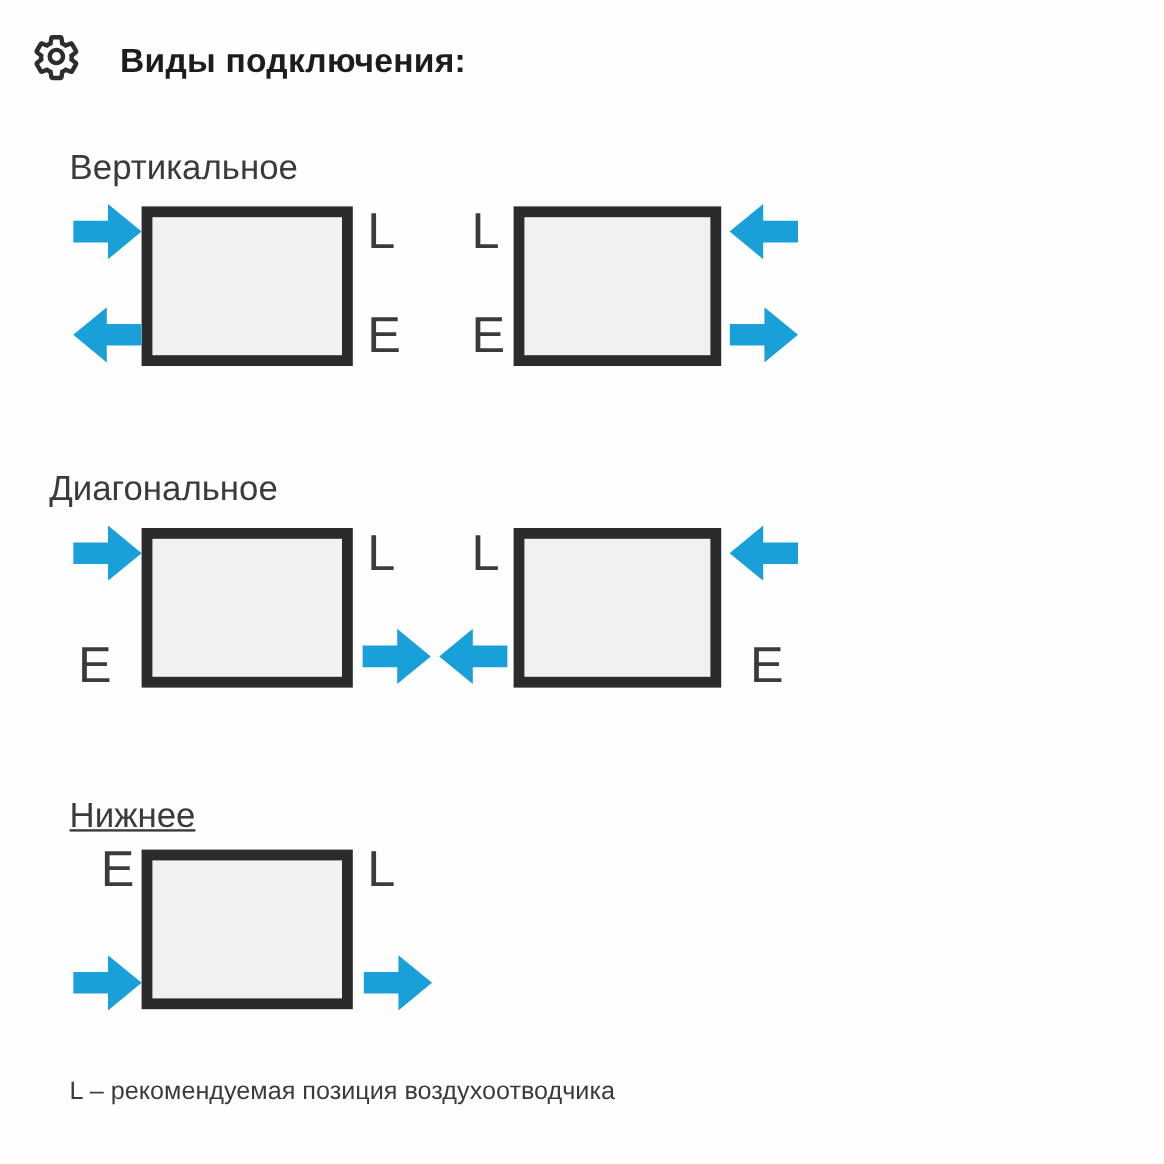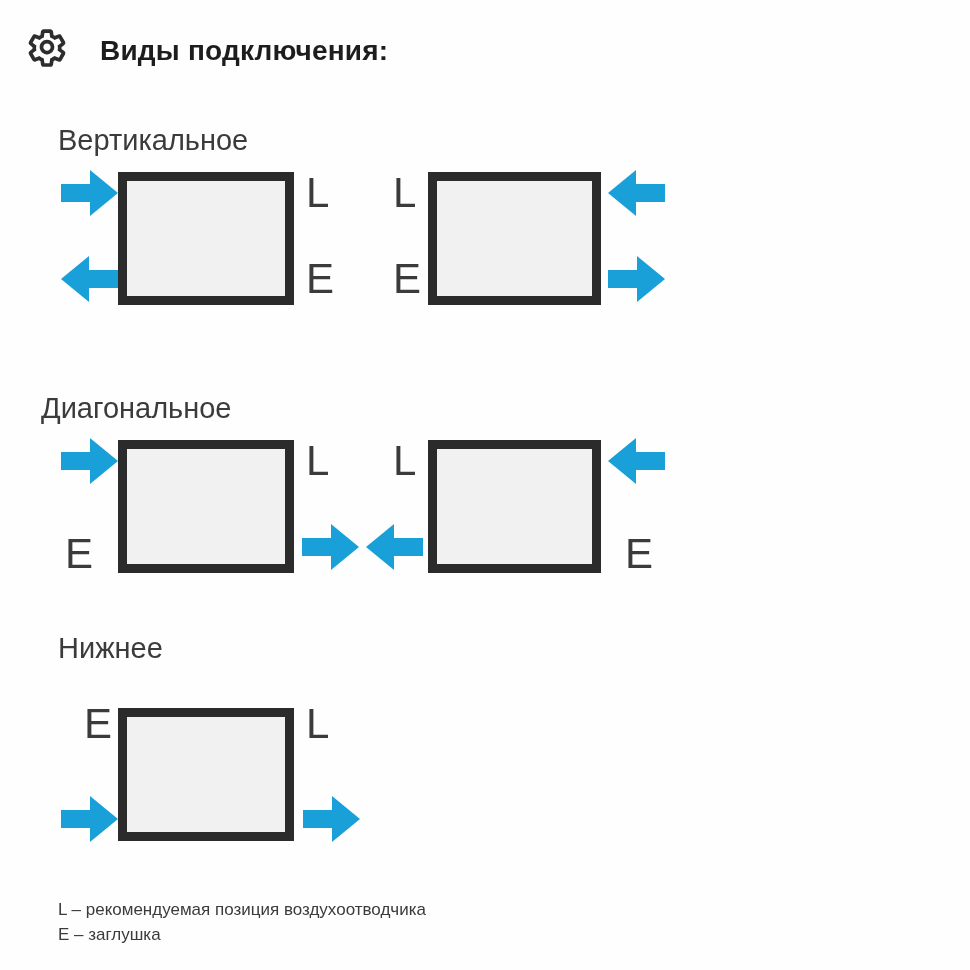--- a/index.html
+++ b/index.html
@@ -11,21 +11,21 @@
   .abs{position:absolute;}
   .header-title{font-weight:700;font-size:28px;color:#1d1d1d;letter-spacing:.2px;line-height:32px;}
   .gear{width:44px;height:44px;}
   .gear path{fill:#2d2d2d;}
   .sec-title{font-size:29px;font-weight:400;color:var(--text);line-height:33px;}
   .rad{box-sizing:border-box;border:9px solid var(--radiator-border);background:var(--radiator-fill);}
   .corner{font-size:42px;color:var(--text);line-height:46px;height:46px;}
   .arrow{width:57px;height:46px;display:block;}
   .arrow polygon{fill:var(--arrow);}
   .arrow.left{transform:scaleX(-1);}
-  .legend{font-size:17px;color:var(--text);line-height:25px;}
+  .legend{font-size:21px;color:var(--text);line-height:25px;}
 </style>
 </head>
 <body>
 
 <div class="page" style="--arrow: #1aa0d8; --radiator-border: #2b2b2b; --radiator-fill: #f1f1f1; --text: #3b3b3b;">
 
   <svg class="abs gear" style="left:25px;top:26px;" viewBox="0 0 24 24" aria-hidden="true">
     <path d="M13.85 22.25h-3.7c-.74 0-1.36-.54-1.45-1.27l-.27-1.89c-.27-.14-.53-.29-.79-.46l-1.8.72c-.7.26-1.47-.03-1.81-.65L2.2 15.53c-.35-.66-.2-1.44.36-1.88l1.53-1.19c-.01-.15-.02-.3-.02-.46 0-.15.01-.31.02-.46l-1.52-1.19c-.59-.45-.74-1.26-.37-1.88l1.85-3.19c.34-.62 1.11-.9 1.79-.63l1.81.73c.26-.17.52-.32.78-.46l.27-1.91c.09-.7.71-1.25 1.44-1.25h3.7c.74 0 1.36.54 1.45 1.27l.27 1.89c.27.14.53.29.79.46l1.8-.72c.71-.26 1.48.03 1.82.65l1.84 3.18c.36.66.2 1.44-.36 1.88l-1.52 1.19c.01.15.02.3.02.46s-.01.31-.02.46l1.52 1.19c.56.45.72 1.23.37 1.86l-1.86 3.22c-.34.62-1.11.9-1.8.63l-1.8-.72c-.26.17-.52.32-.78.46l-.27 1.91c-.1.72-.71 1.26-1.45 1.26zm-3.23-2h2.76l.37-2.55.53-.22c.44-.18.88-.44 1.34-.78l.45-.34 2.38.96 1.38-2.4-2.03-1.58.07-.56c.03-.26.06-.51.06-.78s-.03-.53-.06-.78l-.07-.56 2.03-1.58-1.39-2.4-2.39.96-.45-.35c-.42-.32-.87-.58-1.33-.77l-.52-.22-.37-2.55h-2.76l-.37 2.55-.53.21c-.44.19-.88.44-1.34.79l-.45.33-2.38-.95-1.39 2.39 2.03 1.58-.07.56a7 7 0 0 0-.06.79c0 .26.02.53.06.78l.07.56-2.03 1.58 1.38 2.4 2.39-.96.45.35c.43.33.86.58 1.33.77l.53.22.38 2.55zM12 15.5c-2.21 0-4-1.79-4-4s1.79-4 4-4 4 1.79 4 4-1.79 4-4 4zm0-6c-1.1 0-2 .9-2 2s.9 2 2 2 2-.9 2-2-.9-2-2-2z"></path>
   </svg>
   <div class="abs header-title" style="left:100px;top:35px;">Виды подключения:</div>
@@ -67,30 +67,29 @@
   <div class="abs rad" style="left:428px;top:440px;width:173px;height:133px;"></div>
   <div class="abs corner" style="left:393px;top:438px;">L</div>
   <svg class="abs arrow left" style="left:608px;top:438px;" viewBox="0 0 57 46">
       <polygon points="0,14 29,14 29,0 57,23 29,46 29,32 0,32"></polygon>
     </svg>
   <svg class="abs arrow left" style="left:366px;top:524px;" viewBox="0 0 57 46">
       <polygon points="0,14 29,14 29,0 57,23 29,46 29,32 0,32"></polygon>
     </svg>
   <div class="abs corner" style="left:625px;top:531px;">E</div>
 
-  <div class="abs sec-title" style="left:58px;top:632px;">Нижнее</div>
+  <div class="abs sec-title" style="left:58px;top:664px;text-decoration:underline;">Нижнее</div>
 
   <div class="abs rad" style="left:118px;top:708px;width:176px;height:133px;"></div>
   <div class="abs corner" style="left:84px;top:701px;">E</div>
   <div class="abs corner" style="left:306px;top:701px;">L</div>
   <svg class="abs arrow" style="left:61px;top:796px;" viewBox="0 0 57 46">
       <polygon points="0,14 29,14 29,0 57,23 29,46 29,32 0,32"></polygon>
     </svg>
   <svg class="abs arrow" style="left:303px;top:796px;" viewBox="0 0 57 46">
       <polygon points="0,14 29,14 29,0 57,23 29,46 29,32 0,32"></polygon>
     </svg>
 
   <div class="abs legend" style="left:58px;top:897px;">
     <div>L – рекомендуемая позиция воздухоотводчика</div>
-    <div>E – заглушка</div>
   </div>
 
 </div>
 
 </body></html>

